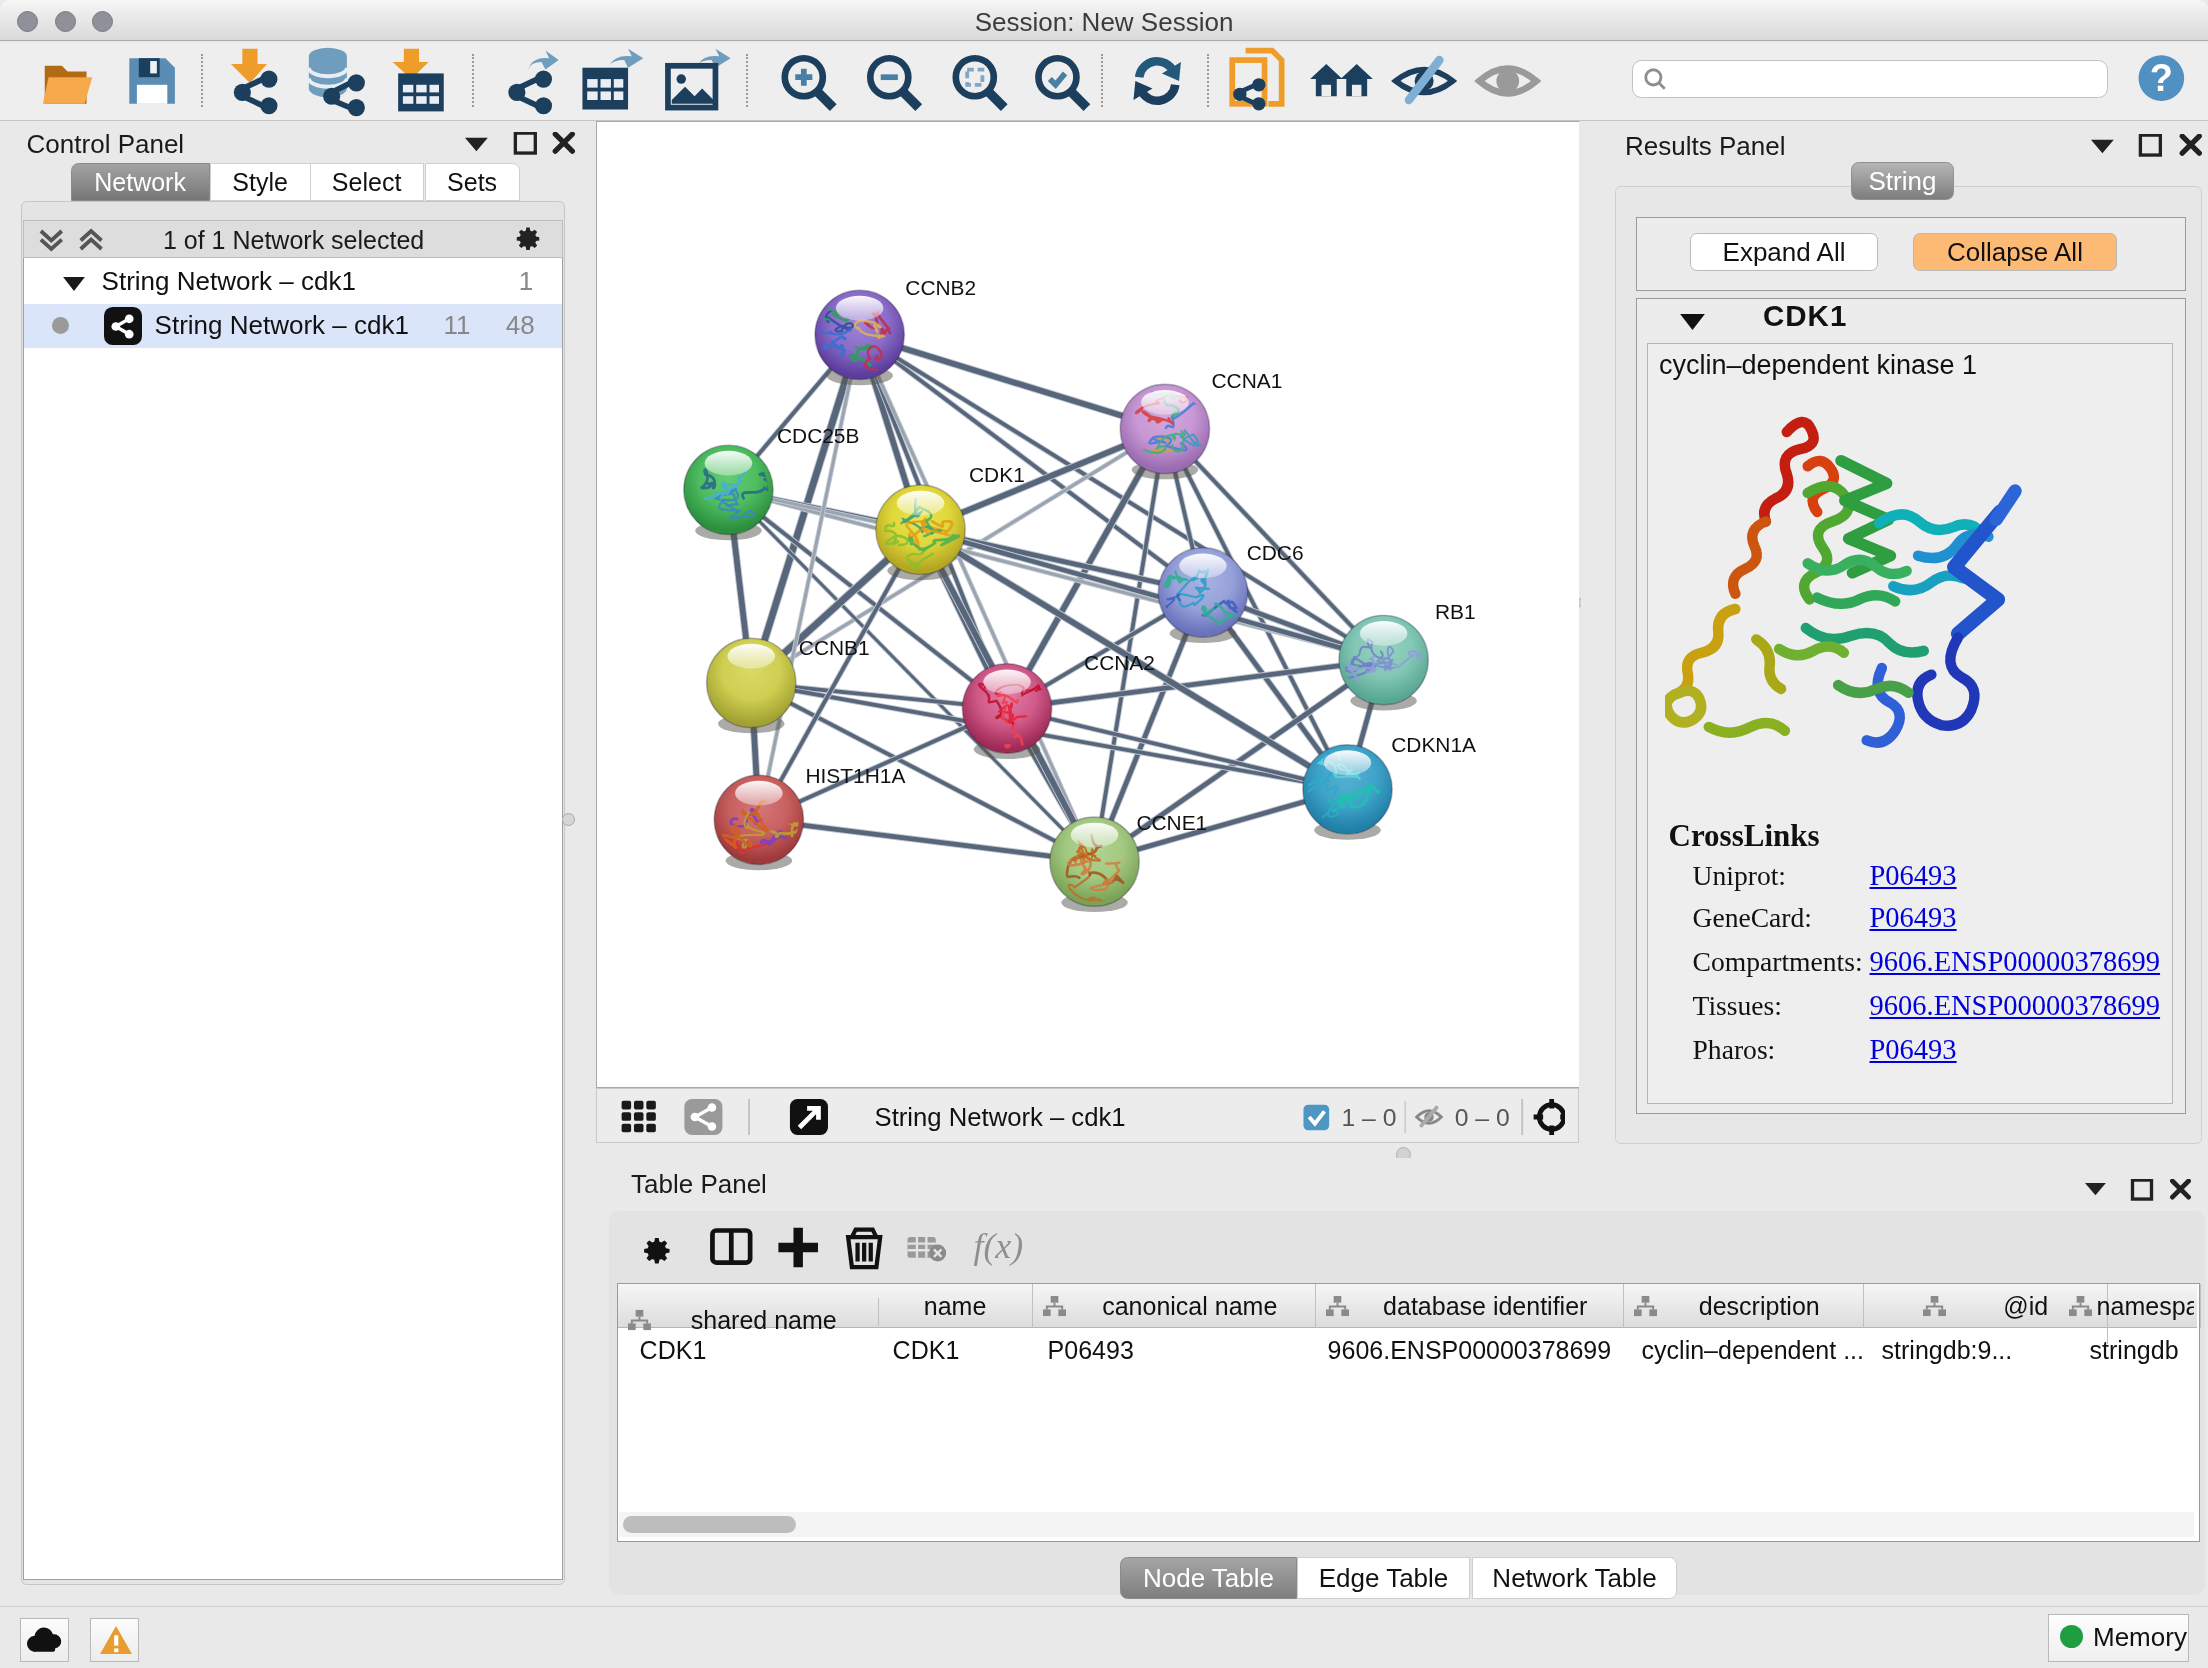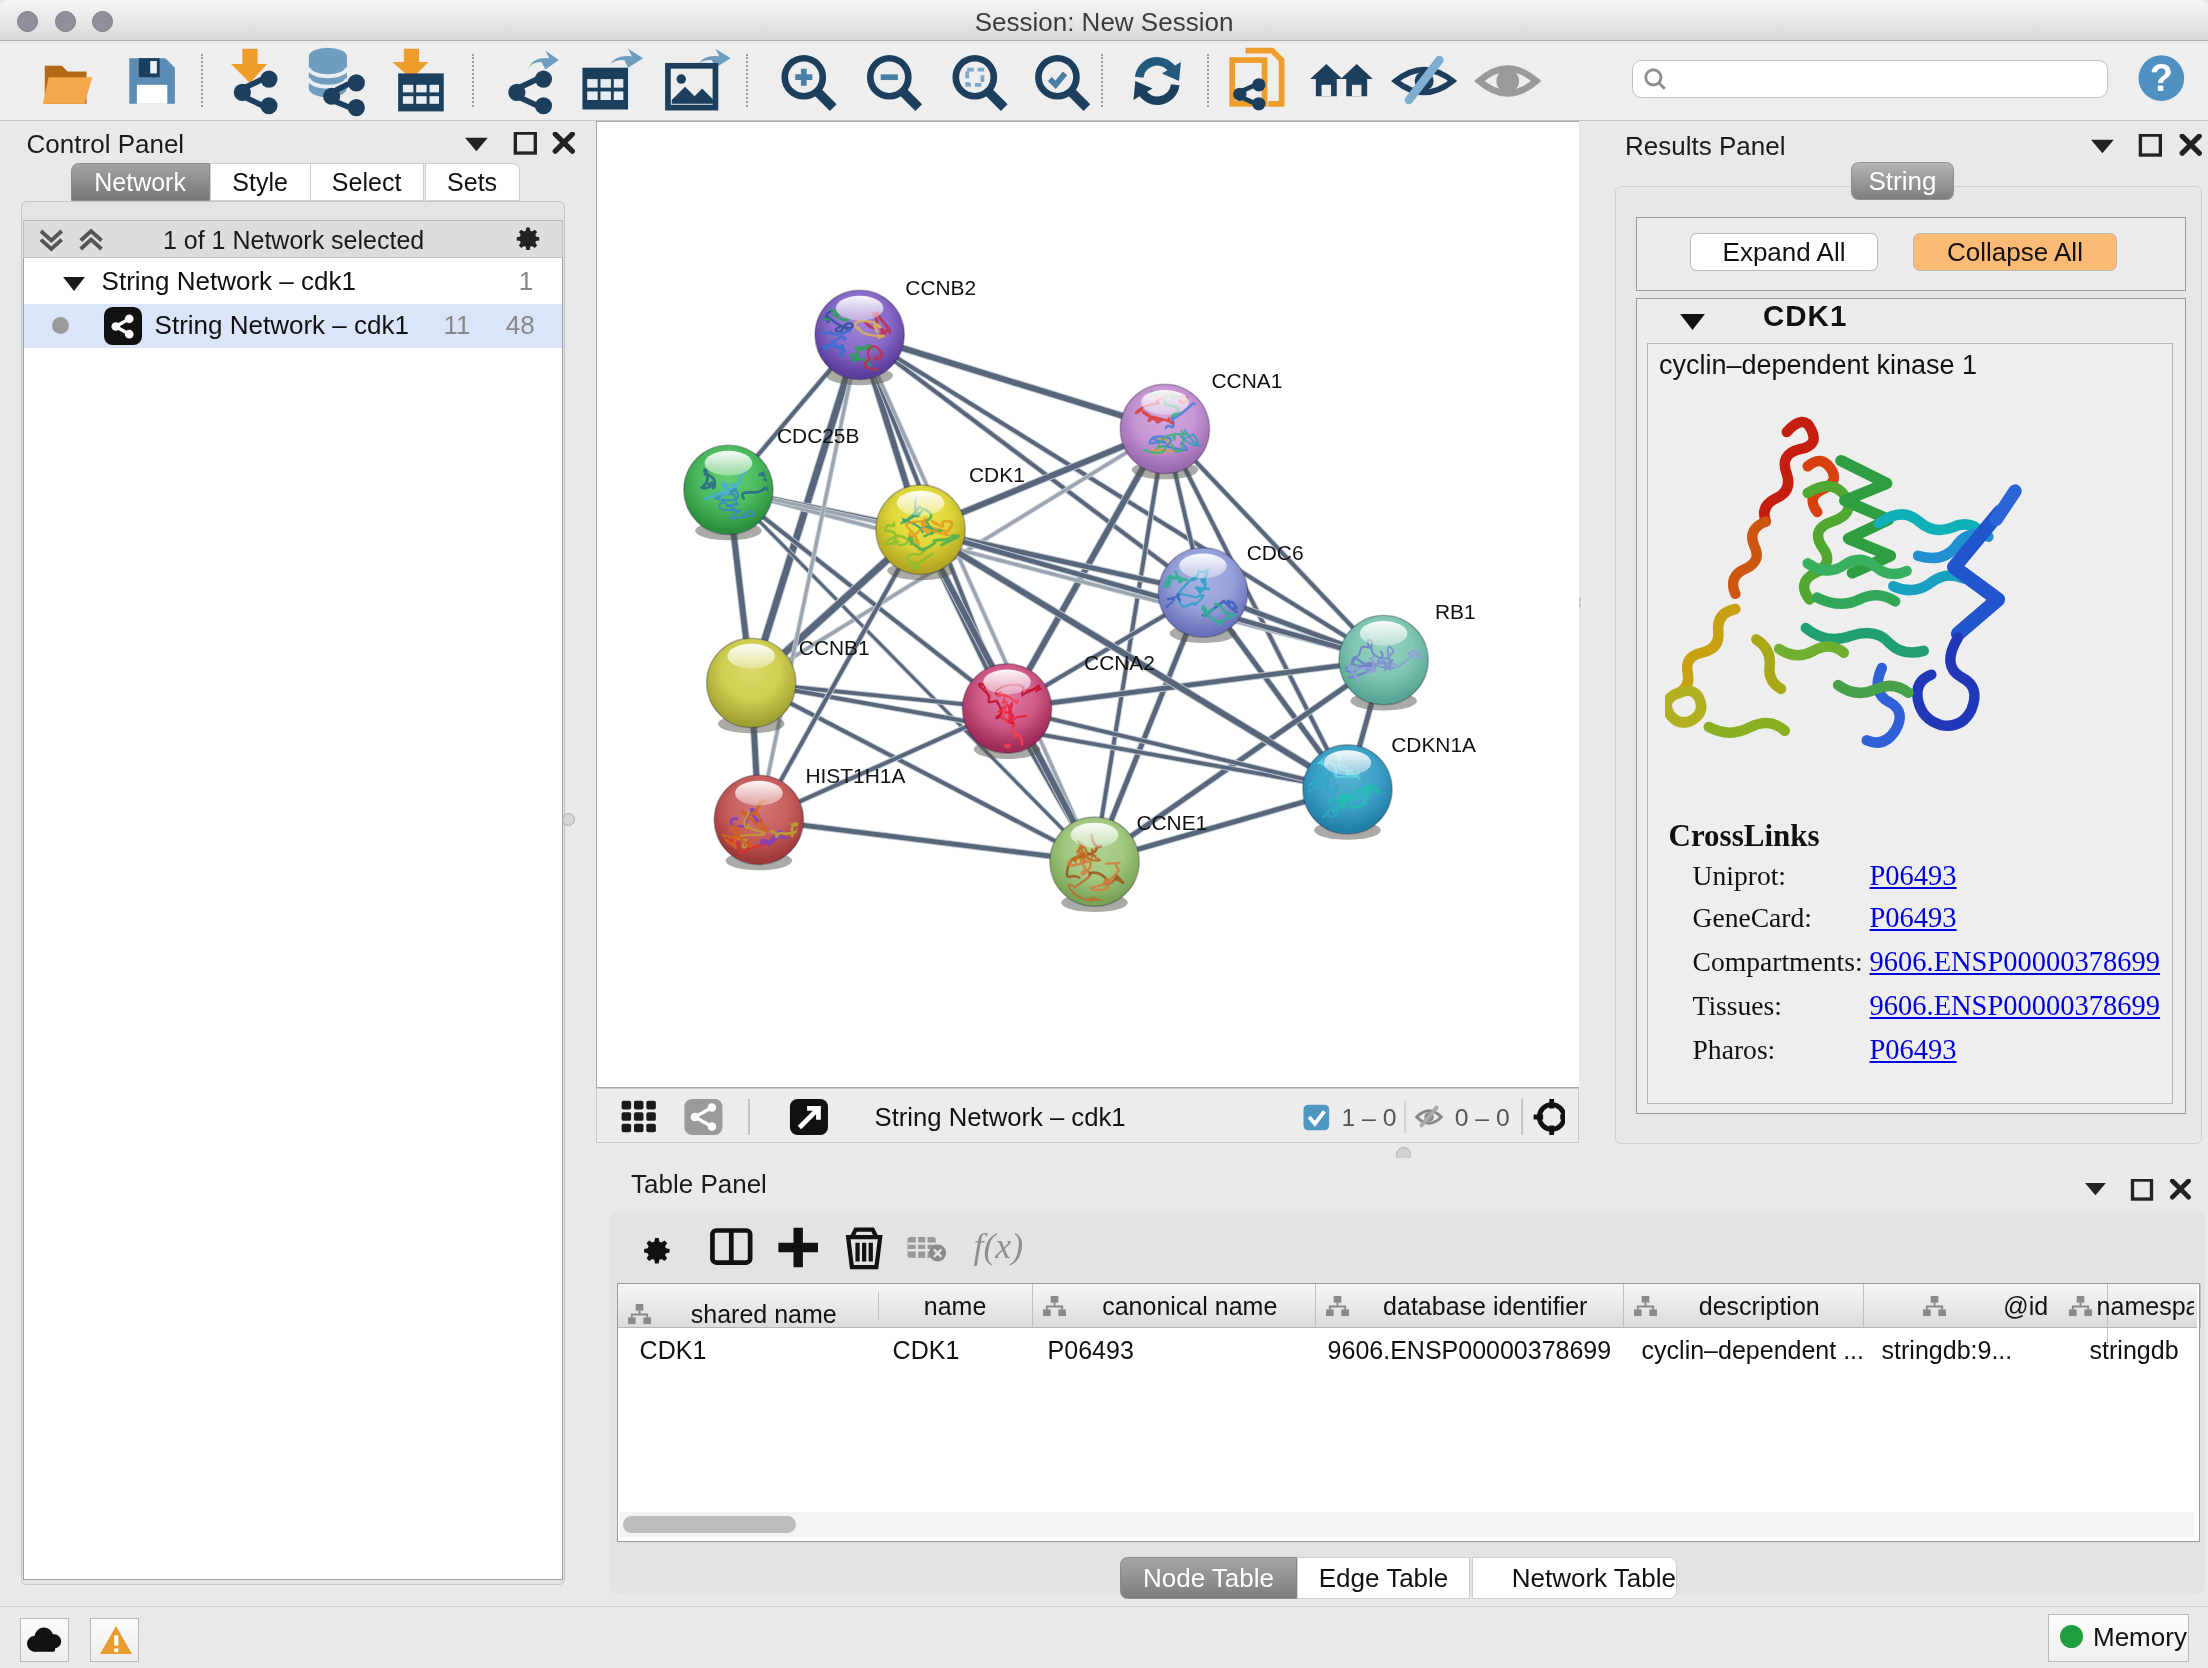--- a/index.html
+++ b/index.html
@@ -688,21 +688,21 @@
             <path d="M0 9 h30 M0 16 h30 M10 2 v22 M20 2 v22"></path>
           </g>
           <circle cx="32" cy="19" r="9" fill="#8a8a8a"></circle>
           <path d="M28 15 l8 8 M36 15 l-8 8" stroke="#e3e3e3" stroke-width="2.5"></path>
         </g>
       <text x="362" y="38" font-size="38" font-style="italic" fill="#8f8f8f" font-family="Liberation Serif">f(x)</text>
     </svg>
 
     <div class="abs" style="left:7.6px;top:72px;width:1583px;height:259px;background:#fff;border:1.9px solid #9a9a9a;">
       <div class="abs" style="left:0;top:0;width:1579px;height:44px;background:linear-gradient(#f6f6f6,#dcdcdc);border-bottom:1px solid #b5b5b5;">
-        <div class="abs" style="left:0px;top:8px;width:261px;height:28px;border-right:1px solid #c0c0c0;">
+        <div class="abs" style="left:0px;top:14px;width:261px;height:28px;border-right:1px solid #c0c0c0;">
             <svg style="position:absolute;left:9.5px;top:10.5px" width="25" height="23" viewBox="0 0 26 24">
               <g fill="#8a8a8a">
                 <rect x="9" y="1" width="8" height="7"></rect>
                 <rect x="1" y="15" width="8" height="7"></rect>
                 <rect x="17" y="15" width="8" height="7"></rect>
                 <path d="M13 8 v4 M5 15 v-3 h16 v3" stroke="#8a8a8a" stroke-width="2" fill="none"></path>
               </g>
             </svg>
             <div style="position:absolute;left:38px;top:7.6px;right:5.7px;text-align:center;font-size:25px;color:#111;white-space:nowrap;overflow:hidden;">shared name</div>
           </div>
@@ -775,21 +775,21 @@
           <div class="abs" style="left:1472px;top:7.6px;font-size:25px;color:#111;white-space:nowrap;">stringdb</div>
       </div>
       <div class="abs" style="left:1.9px;top:228px;width:1575px;height:25px;background:#f4f4f4;">
         <div class="abs" style="left:3.8px;top:3.8px;width:173px;height:17px;background:#bdbdbd;border-radius:8.6px;"></div>
       </div>
     </div>
   </div>
 
   <div class="abs" style="left:538px;top:399px;width:177px;height:42px;background:linear-gradient(#a5a5a5,#7e7e7e);border:1px solid #8a8a8a;border-radius:7.6px 0 0 7.6px;color:#fff;text-align:center;font-size:26px;line-height:40px;">Node Table</div>
   <div class="abs" style="left:715px;top:399px;width:173px;height:42px;background:#fff;border:1px solid #cfcfcf;color:#111;text-align:center;font-size:26px;line-height:40px;">Edge Table</div>
-  <div class="abs" style="left:890px;top:399px;width:205px;height:42px;background:#fff;border:1px solid #cfcfcf;border-radius:0 7.6px 7.6px 0;color:#111;text-align:right;font-size:26px;line-height:40px;">Network Table</div>
+  <div class="abs" style="left:890px;top:399px;width:205px;height:42px;background:#fff;border:1px solid #cfcfcf;border-radius:0 7.6px 7.6px 0;color:#111;text-align:center;font-size:26px;line-height:40px;">Network Table</div>
 </div>
 
 <div class="abs" style="left:0;top:1606px;width:2208px;height:62px;background:#e9e9e9;border-top:1.9px solid #cfcfcf;">
   <div class="abs" style="left:20px;top:10.5px;width:49px;height:44px;background:linear-gradient(#fcfcfc,#ececec);border:1.9px solid #b9b9b9;">
     <svg style="position:absolute;left:5.7px;top:8.6px" width="36" height="27" viewBox="0 0 38 28" fill="#111">
         <path d="M9 26 a8.5 8.5 0 0 1 -1 -17 a10 10 0 0 1 19.5 -1.5 a7.5 7.5 0 0 1 2 15 q1 3.5 -3 3.5 z"></path>
       </svg>
   </div>
   <div class="abs" style="left:90px;top:10.5px;width:49px;height:44px;background:linear-gradient(#fcfcfc,#ececec);border:1.9px solid #b9b9b9;">
     <svg style="position:absolute;left:7.6px;top:6.7px" width="34" height="30" viewBox="0 0 36 32">

